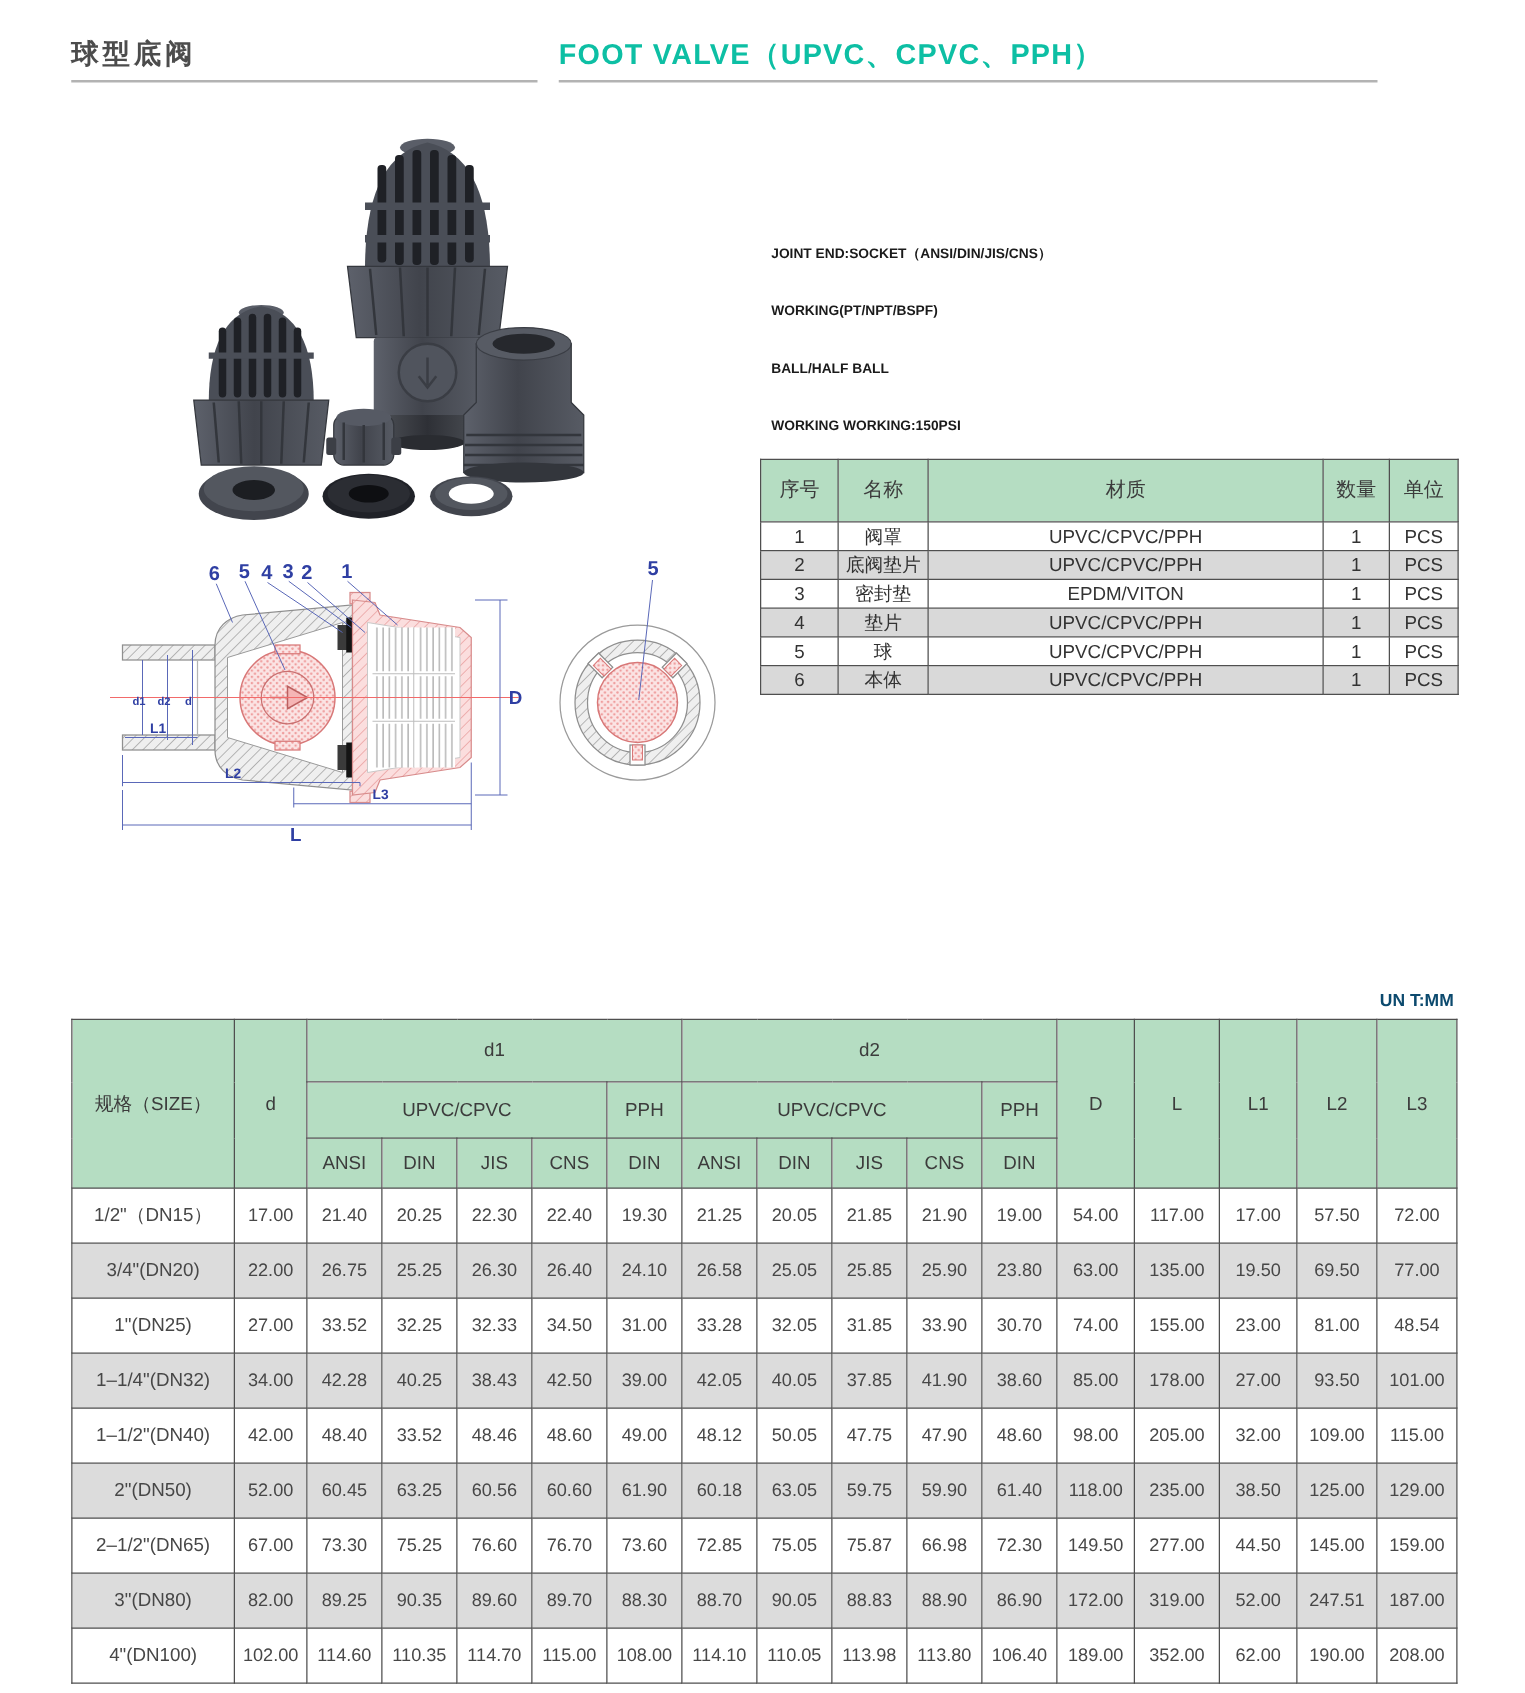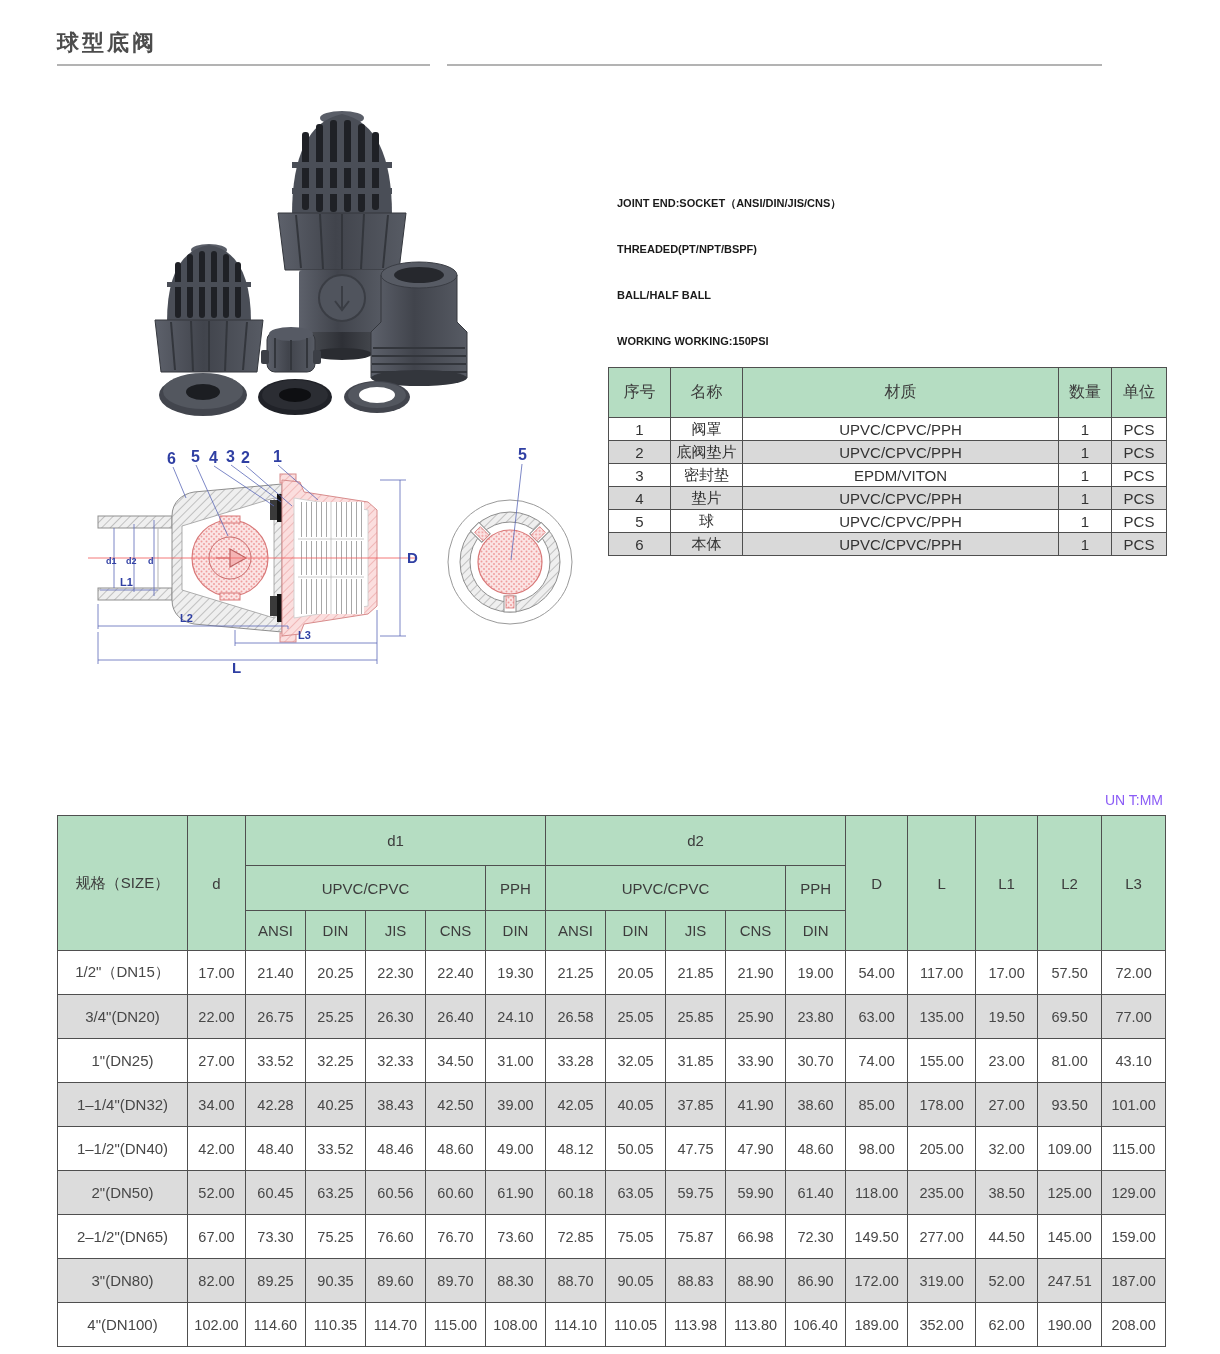--- a/index.html
+++ b/index.html
@@ -24,39 +24,40 @@
 
   
   table { border-collapse:collapse; table-layout:fixed; }
   .parts-table { position:absolute; left:608px; top:347px; width:558px; }
   .parts-table th, .parts-table td { border:1px solid #4f4f4f; text-align:center; vertical-align:middle; overflow:hidden; white-space:nowrap; }
   .parts-table th { height:50px; background:#b5ddc2; font-size:16px; font-weight:normal; color:#3c3c3c; }
   .parts-table td { height:23px; font-size:15px; color:#333; background:#fff; }
   .parts-table tr.alt td { background:#d9d9d9; }
 
   
-  .unit-note { position:absolute; right:57px; top:772px; font-size:14px; font-weight:normal; color:#8b5cf6; }
+  .unit-note { position:absolute; right:57px; top:772px; font-size:14px; font-weight:bold; color:#0c4a6e; }
 
   
   .dim-table { position:absolute; left:57px; top:795px; width:1108px; }
   .dim-table th, .dim-table td { border:1px solid #4f4f4f; text-align:center; vertical-align:middle; overflow:hidden; white-space:nowrap; }
   .dim-table thead th { background:#b5ddc2; font-weight:normal; font-size:15px; color:#3c3c3c; }
   .dim-table tr.h1 th { height:50px; }
   .dim-table tr.h2 th { height:45px; }
   .dim-table tr.h3 th { height:40px; }
   .dim-table td { height:44px; font-size:14.5px; color:#474747; background:#fff; }
   .dim-table tr.alt td { background:#dcdcdc; }
   .dim-table td.size-cell { font-size:15px; }
 </style>
 </head>
 <body>
 
 <div class="page">
 
   <div class="title-cn">球型底阀</div>
+  <div class="title-en">FOOT VALVE（UPVC、CPVC、PPH）</div>
   <div class="rule rule-left"></div>
   <div class="rule rule-right"></div>
 
   <svg class="product-photo" width="490" height="335" viewBox="0 0 490 335">
     <defs>
       <linearGradient id="gMetal" x1="0" y1="0" x2="1" y2="0">
         <stop offset="0" stop-color="#5d616b"></stop>
           <stop offset="0.45" stop-color="#41444c"></stop>
           <stop offset="1" stop-color="#575b64"></stop>
       </linearGradient>
@@ -150,21 +151,21 @@
       <ellipse cx="180" cy="295" rx="33" ry="15" fill="#2b2d33"></ellipse>
       <ellipse cx="180" cy="295" rx="16" ry="7" fill="#0e0f12"></ellipse>
       <ellipse cx="262" cy="297" rx="33" ry="16" fill="#42454d"></ellipse>
       <ellipse cx="262" cy="295" rx="29" ry="13" fill="#53575f"></ellipse>
       <ellipse cx="262" cy="295" rx="18" ry="8" fill="#ffffff"></ellipse>
     </g>
   </svg>
 
   <div class="specs">
     <p>JOINT END:SOCKET（ANSI/DIN/JIS/CNS）</p>
-    <p>THREADED(PT/NPT/BSPF)</p>
+    <p>WORKING(PT/NPT/BSPF)</p>
     <p>BALL/HALF BALL</p>
     <p>WORKING WORKING:150PSI</p>
   </div>
 
   <table class="parts-table">
     <colgroup>
         <col style="width:62px">
         <col style="width:72px">
         <col style="width:316px">
         <col style="width:53px">
@@ -461,21 +462,21 @@
           <td>31.00</td>
           <td>33.28</td>
           <td>32.05</td>
           <td>31.85</td>
           <td>33.90</td>
           <td>30.70</td>
           <td>74.00</td>
           <td>155.00</td>
           <td>23.00</td>
           <td>81.00</td>
-          <td>43.10</td>
+          <td>48.54</td>
         </tr>
         <tr class="alt">
           <td class="size-cell">1–1/4"(DN32)</td>
           <td>34.00</td>
           <td>42.28</td>
           <td>40.25</td>
           <td>38.43</td>
           <td>42.50</td>
           <td>39.00</td>
           <td>42.05</td>

